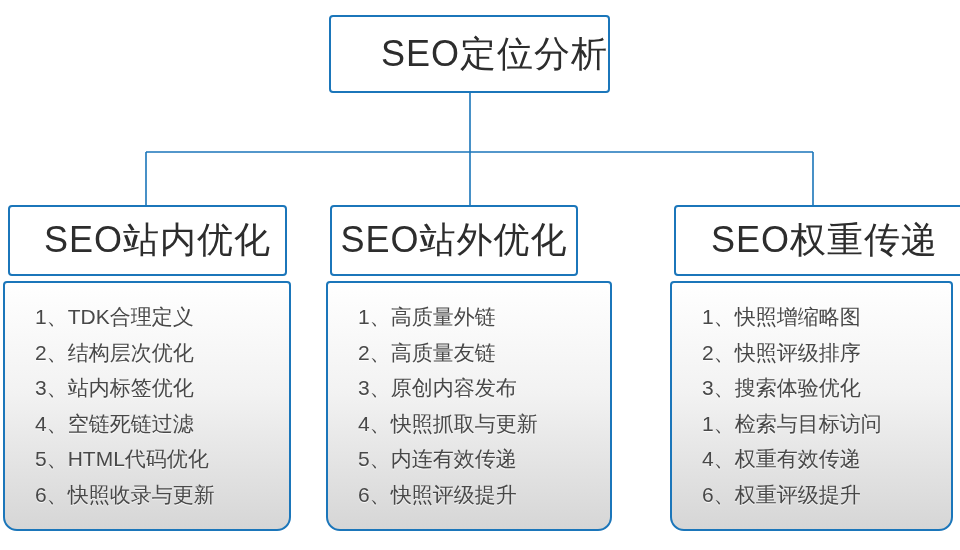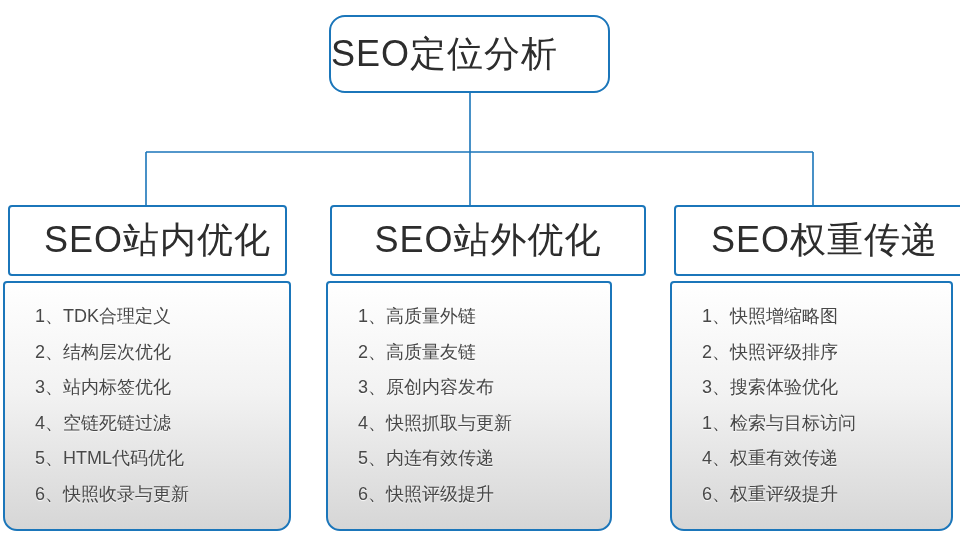--- a/index.html
+++ b/index.html
@@ -8,22 +8,22 @@
     --item-text:#484848;
   }
   *{margin:0;padding:0;box-sizing:border-box;}
   html,body{width:960px;height:550px;background:#ffffff;overflow:hidden;}
   body{font-family:"Liberation Sans","DejaVu Sans",sans-serif;}
   .canvas{position:relative;width:960px;height:550px;background:#ffffff;}
   .connectors{position:absolute;left:0;top:0;width:960px;height:550px;}
 
   .root-box{
     position:absolute;left:329px;top:15px;width:281px;height:78px;
-    background:#ffffff;border:2px solid var(--accent);border-radius:16px;
-    display:flex;align-items:center;justify-content:flex-start;
+    background:#ffffff;border:2px solid var(--accent);border-radius:4px;
+    display:flex;align-items:center;justify-content:flex-end;
   }
   .root-box .node-label{
     font-size:36px;color:var(--heading-text);letter-spacing:1px;white-space:nowrap;
   }
 
   .branch-header{
     position:absolute;height:71px;top:205px;
     background:#ffffff;border:2px solid var(--accent);border-radius:4px;
     display:flex;align-items:center;justify-content:center;
   }
@@ -32,28 +32,28 @@
   }
 
   .branch-list{
     position:absolute;top:281px;height:250px;
     border:2px solid var(--accent);
     border-radius:4px 4px 14px 14px;
     background:linear-gradient(180deg,#ffffff 0%,#f2f2f2 45%,#d6d6d6 100%);
     padding:16px 0 0 30px;
   }
   .list-item{
-    font-size:18px;color:var(--item-text);line-height:35.5px;
+    font-size:21px;color:var(--item-text);line-height:35.5px;
     text-shadow:0 1px 1px rgba(255,255,255,0.9);
     white-space:nowrap;
   }
 
   .c1h{left:8px;width:279px;padding-left:20px;}
   .c1l{left:3px;width:288px;}
-  .c2h{left:330px;width:316px;text-align:center;}
+  .c2h{left:330px;width:248px;text-align:center;}
   .c2l{left:326px;width:286px;}
   .c3h{left:674px;width:301px;}
   .c3l{left:670px;width:283px;}
 </style>
 </head>
 <body>
 
 <div class="canvas">
 
   <svg class="connectors" viewBox="0 0 960 550" xmlns="http://www.w3.org/2000/svg">

